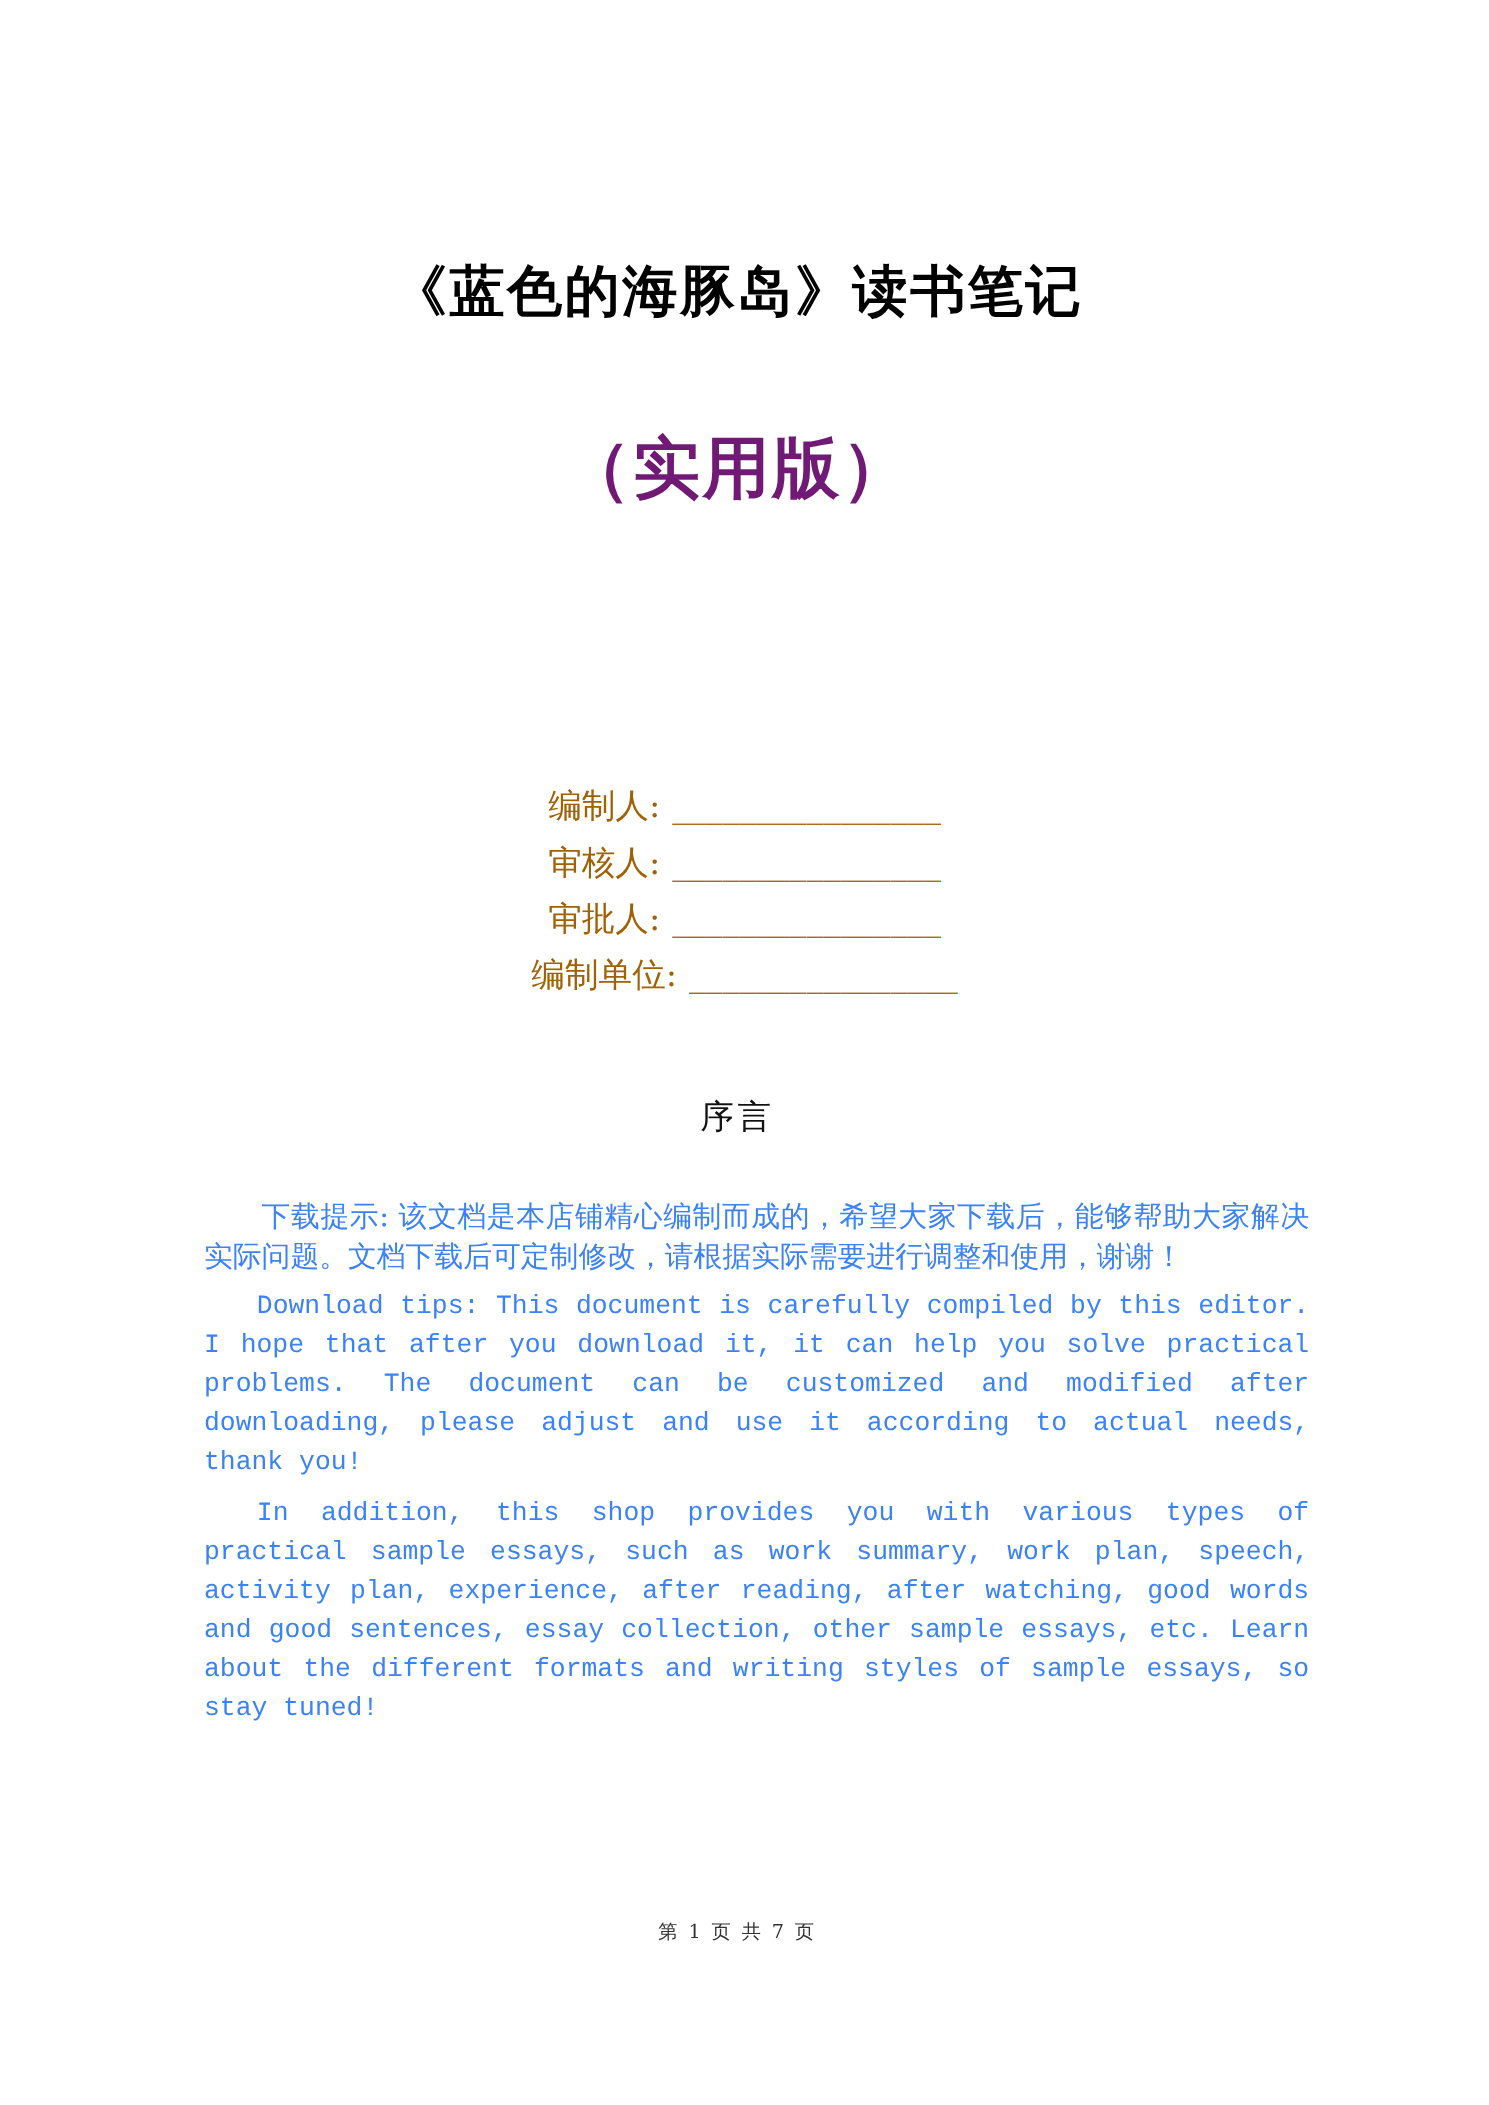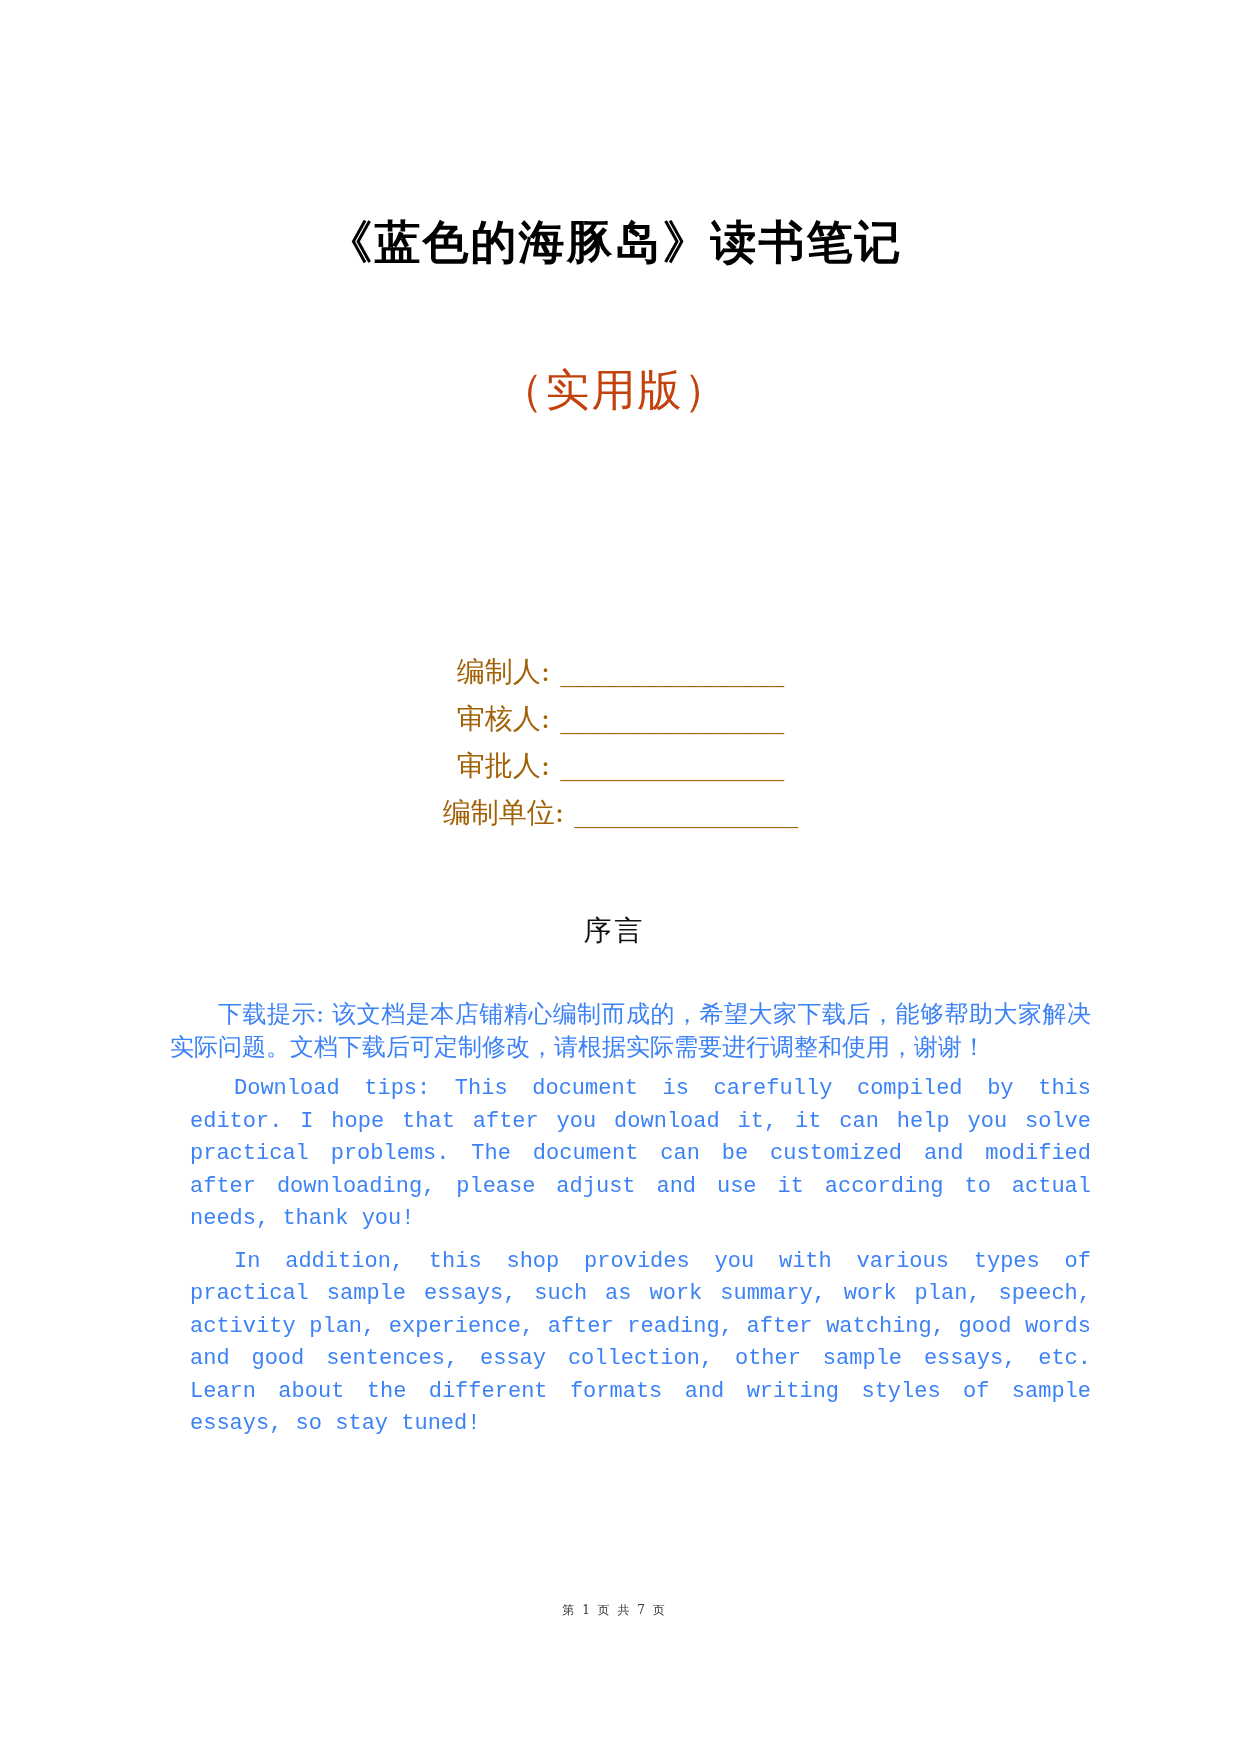--- a/index.html
+++ b/index.html
@@ -24,24 +24,24 @@
   .doc-title {
     top: 216px;
     font-size: 46px;
     line-height: 52px;
     font-weight: bold;
     color: #000000;
     letter-spacing: 2px;
   }
   .doc-subtitle {
     top: 364px;
-    font-size: 44px;
+    font-size: 56px;
     line-height: 52px;
-    font-weight: normal;
-    color: #c2410c;
+    font-weight: bold;
+    color: #701a75;
     letter-spacing: 2px;
   }
   .form-block {
     position: absolute;
     top: 648px;
     left: 0;
     right: 0;
   }
   .form-row {
     text-align: center;
@@ -79,25 +79,24 @@
     text-align: justify;
     color: #3b82f6;
   }
   .para.zh {
     font-family: "DejaVu Serif", "Liberation Serif", serif;
   }
   .para.en {
     font-family: "Liberation Mono", "DejaVu Sans Mono", monospace;
     font-size: 22px;
     line-height: 32.5px;
-    margin-left: 20px;
   }
   .page-footer {
     top: 1598px;
-    font-size: 12px;
+    font-size: 16px;
     line-height: 24px;
     color: #333333;
     font-family: "DejaVu Serif", "Liberation Serif", serif;
     letter-spacing: 2px;
   }
 </style>
 </head>
 <body>
 
 <div class="abs-center doc-title">《蓝色的海豚岛》读书笔记</div>

